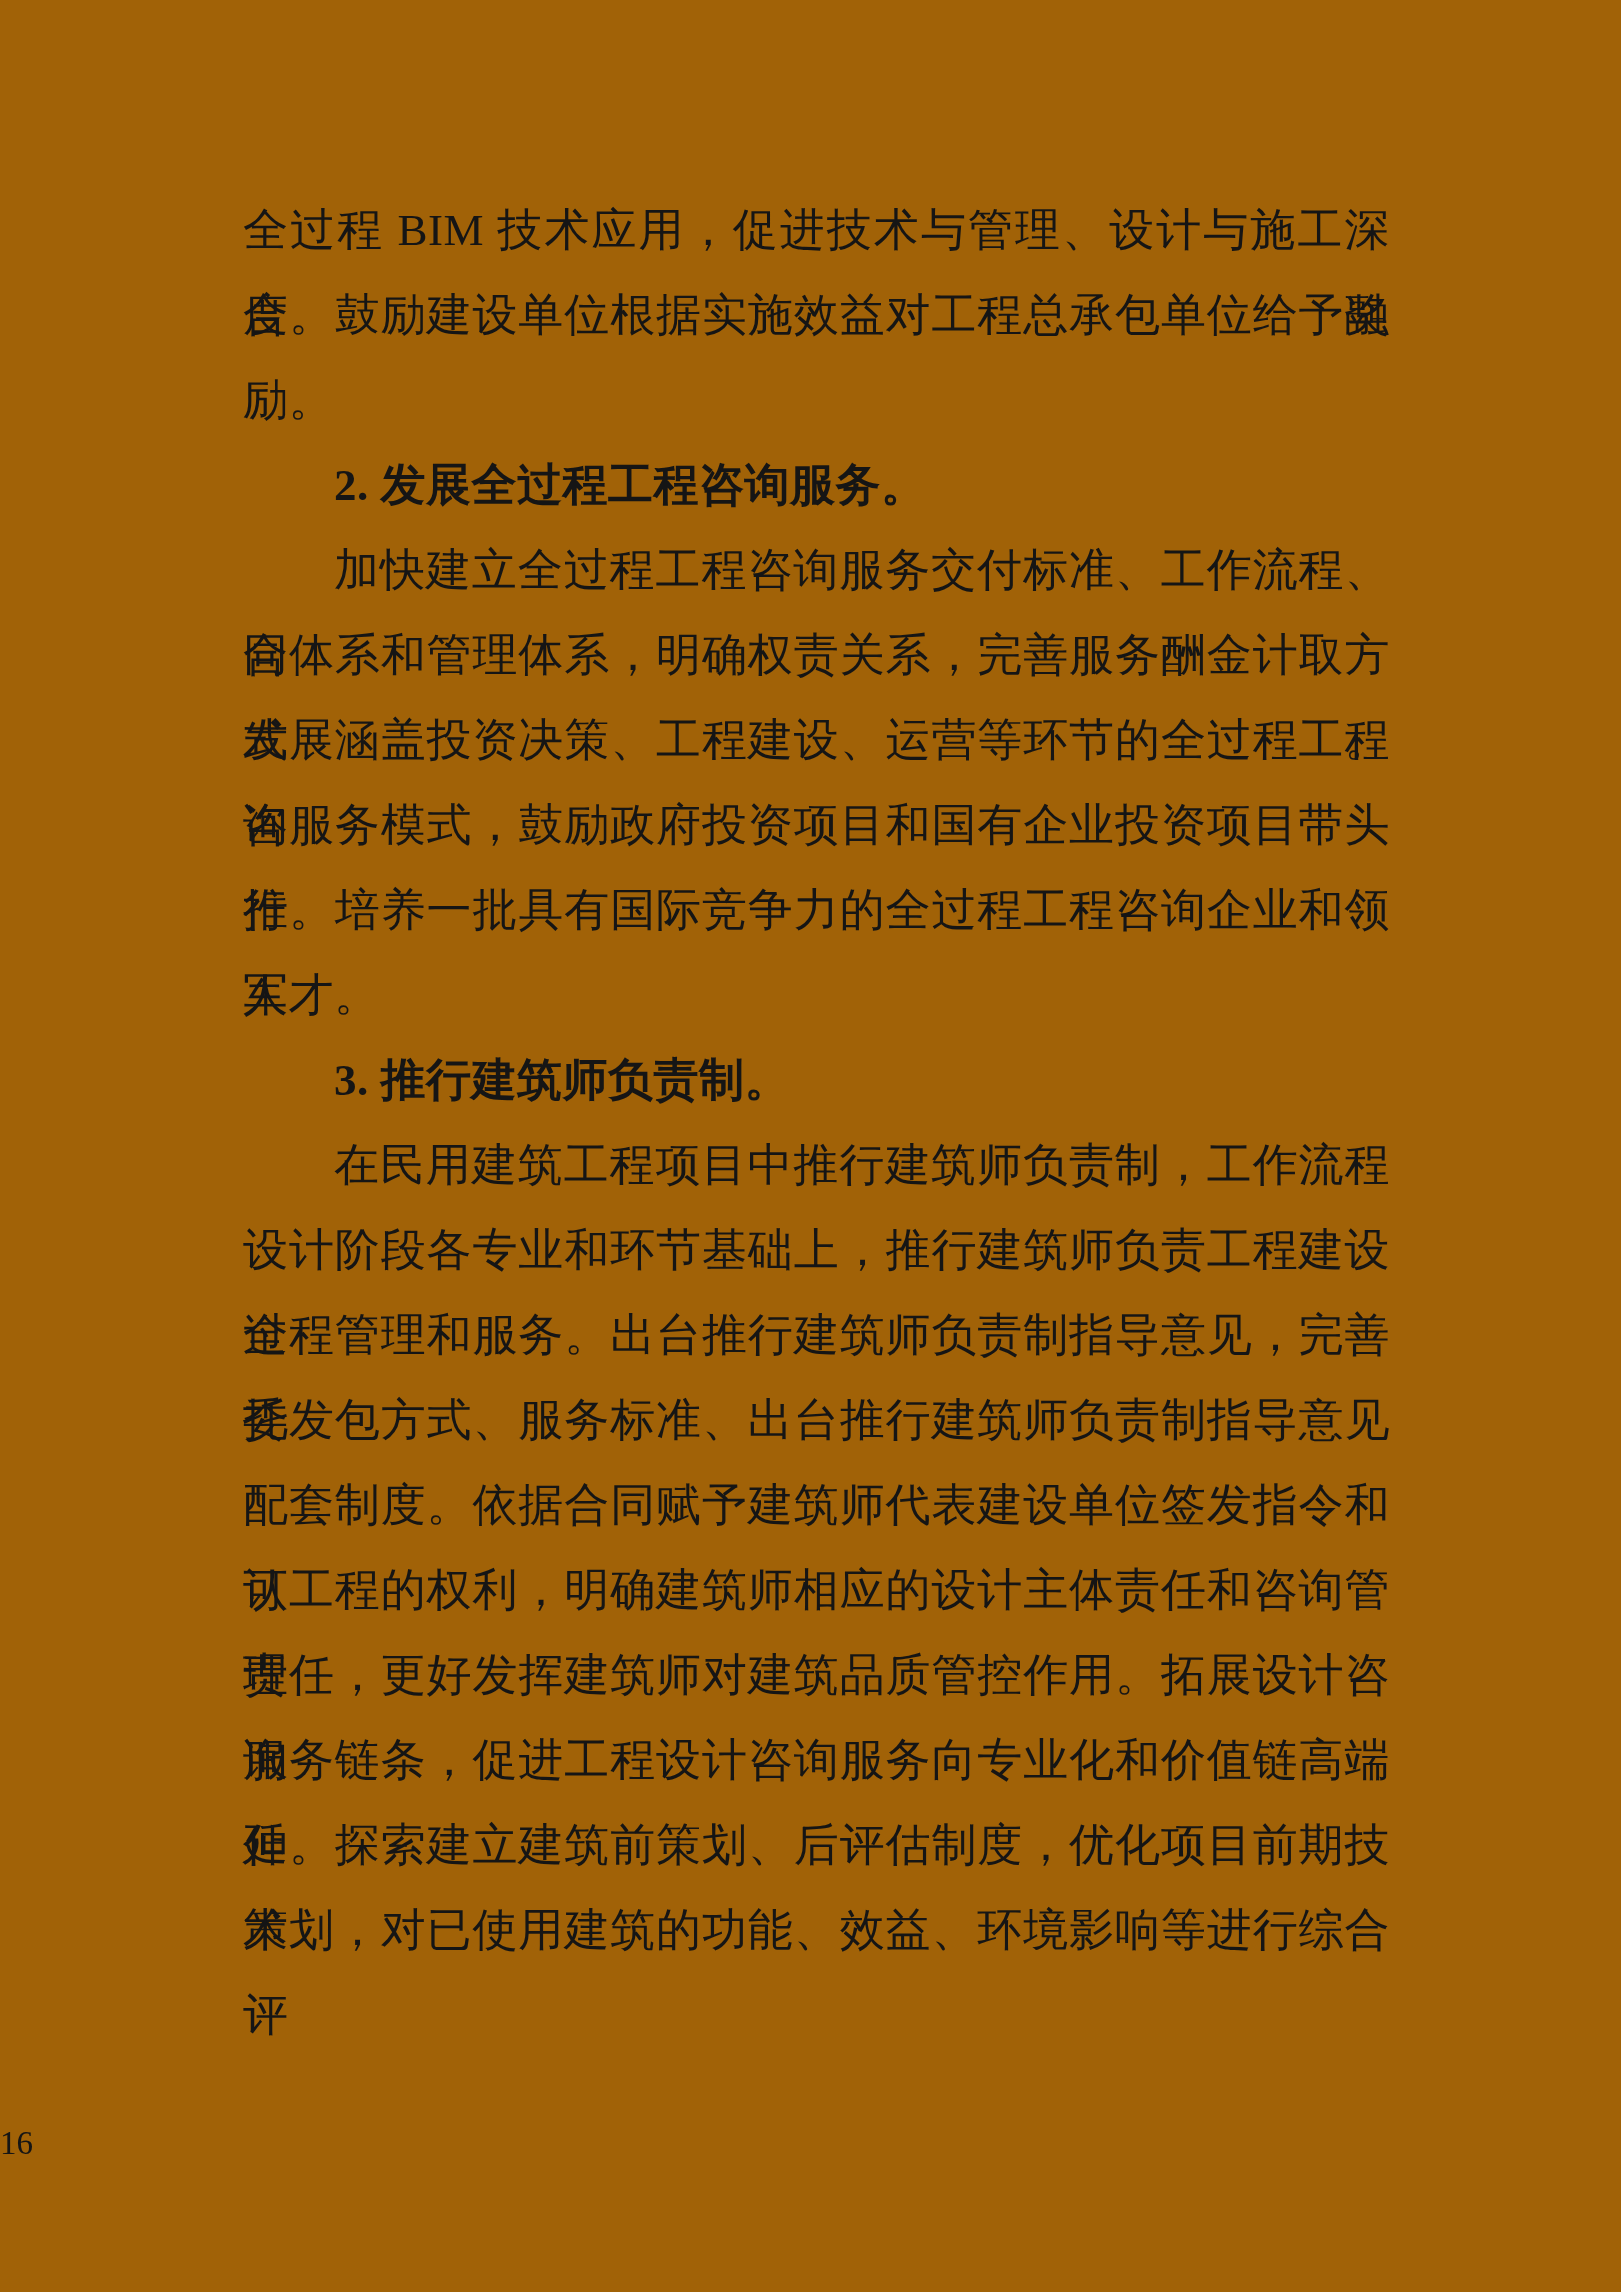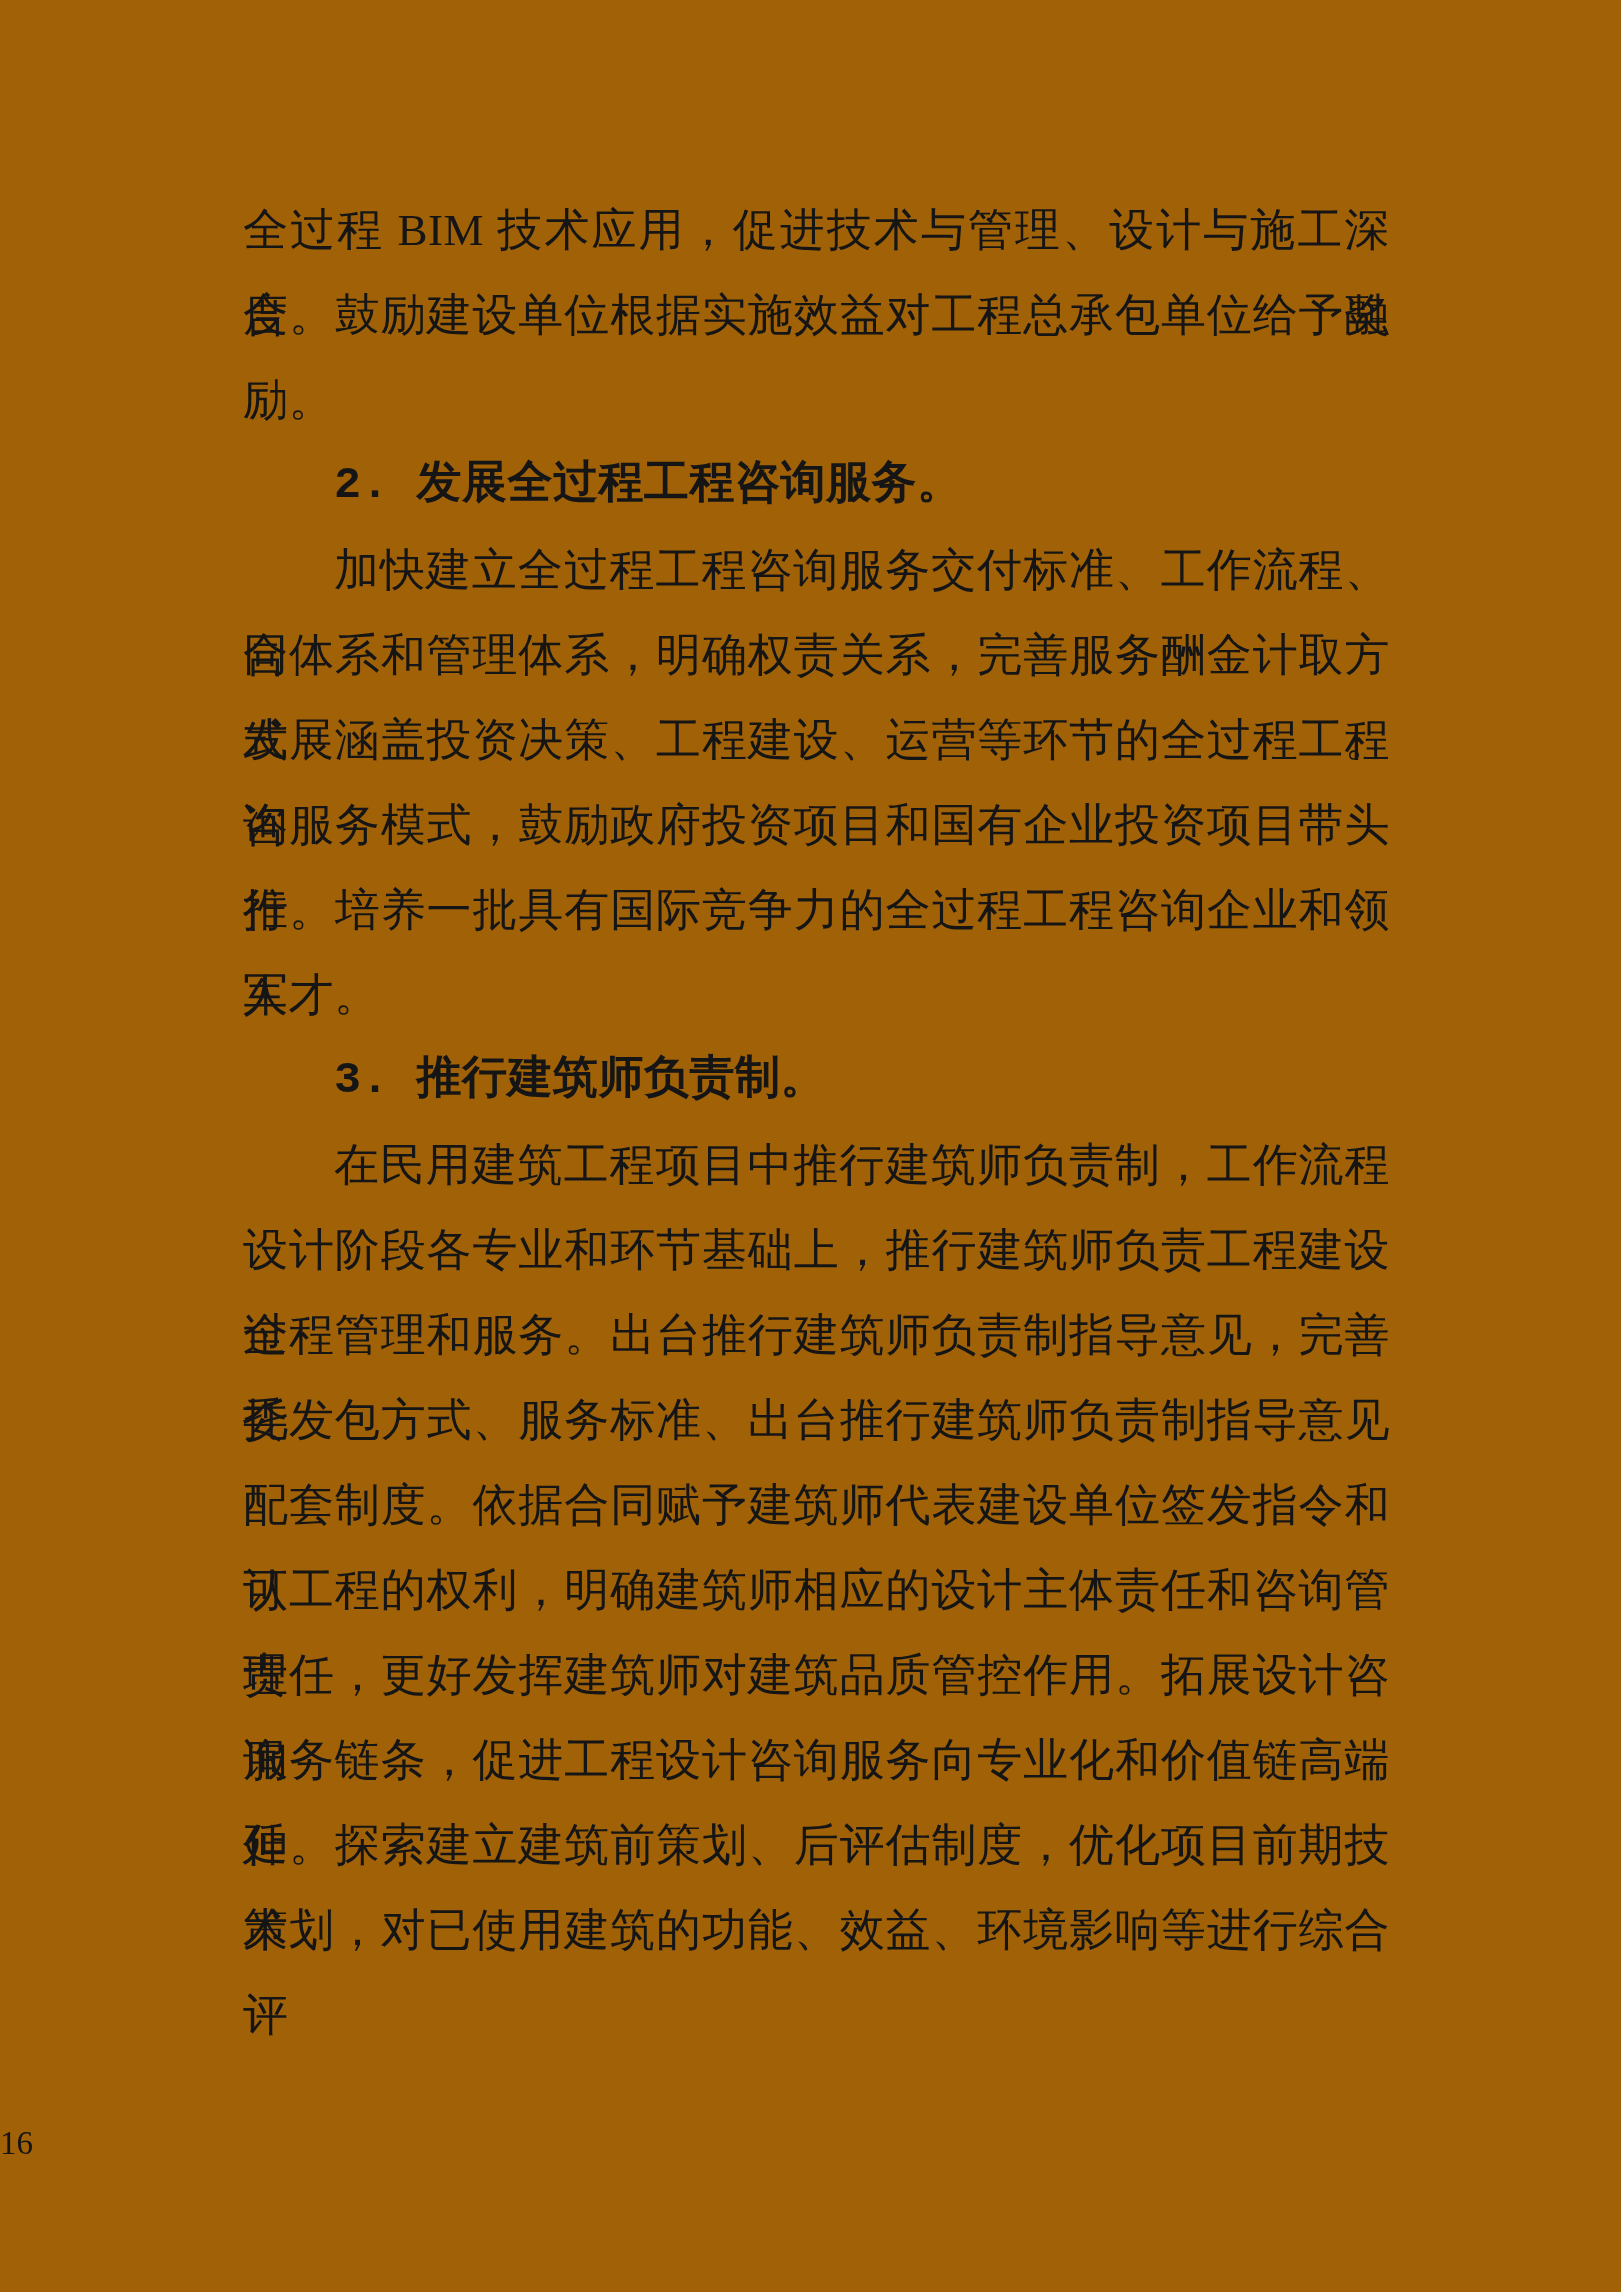--- a/index.html
+++ b/index.html
@@ -32,21 +32,20 @@
   }
   .line.fill {
     text-align: justify;
     text-align-last: justify;
   }
   .line.indent {
     text-indent: 91px;
   }
   .line.heading {
     font-weight: bold;
-    font-family: Liberation Mono, monospace;
   }
   .pagenum {
     position: absolute;
     left: 0;
     right: 0;
     top: 2122px;
     height: 43px;
     line-height: 43px;
     text-align: left;
     font-size: 33px;

